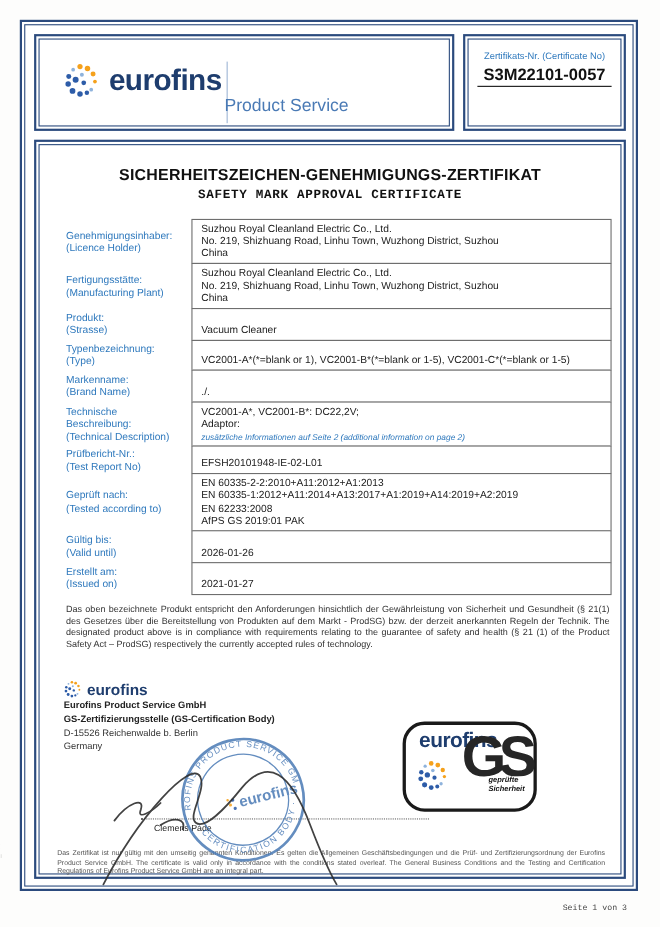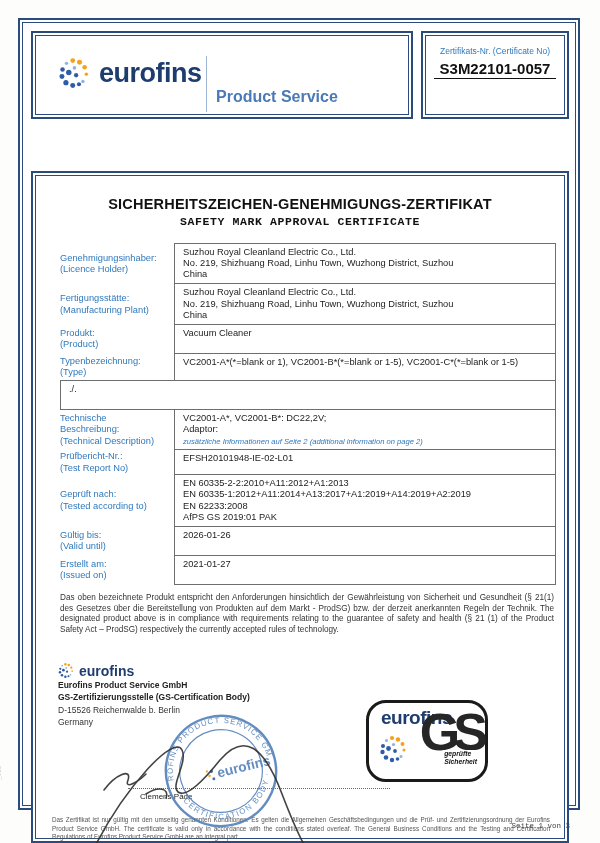--- a/index.html
+++ b/index.html
@@ -10,33 +10,33 @@
   :root{--frame:#2b4a7d;--lbl:#2f79bd;--navy:#1e3d6e;--ltblue:#4a7ab5;}
   
   .db{position:absolute;box-sizing:border-box;border:2px solid var(--frame);padding:2px;background:#fff;}
   .db-in{position:relative;box-sizing:border-box;border:1px solid var(--frame);width:100%;height:100%;background:#fff;}
   
   .logo-row{position:absolute;left:22px;top:20px;display:flex;align-items:center;gap:7px;}
   .dots{width:34px;height:34px;}
   .dots-sm{width:17px;height:17px;}
   .brand-txt{font-size:27px;font-weight:bold;color:var(--navy);letter-spacing:-0.5px;}
   .divider{position:absolute;left:170px;top:20px;width:1px;height:56px;background:#9db5d4;}
-  .division{position:absolute;left:180px;top:52px;font-size:16px;font-weight:bold;color:var(--ltblue);}
+  .division{position:absolute;left:168px;top:52px;font-size:16px;font-weight:normal;color:var(--ltblue);}
   .certno-wrap{text-align:center;padding-top:10px;}
   .certno-label{font-size:8.5px;color:var(--lbl);}
   .certno-val{display:inline-block;margin-top:4px;font-size:15px;font-weight:bold;color:#111;border-bottom:1.5px solid #111;padding:0 6px 1px 6px;}
   
   .title-de{margin-top:20px;text-align:center;font-size:14.5px;font-weight:bold;color:#111;letter-spacing:0.2px;}
   .title-en{margin-top:3px;text-align:center;font-size:11.5px;font-weight:bold;color:#111;letter-spacing:0.6px;font-family:Liberation Mono, monospace;}
   
   .tbl{margin:16px 8px 0 24px;}
   .row{display:flex;align-items:center;}
   .lbl{width:108px;flex:none;font-size:9.3px;line-height:1.25;color:var(--lbl);padding-right:6px;}
   .vcell{flex:1;box-sizing:border-box;border:1px solid #6e6e6e;margin-top:-1px;padding:3px 8px;
-         display:flex;flex-direction:column;justify-content:flex-start;background:#fff;}
+         display:flex;flex-direction:column;justify-content:flex-end;background:#fff;}
   .vtext{font-size:9.3px;line-height:1.2;color:#1c1c1c;white-space:pre-line;}
   .note{font-size:7.6px;font-style:italic;color:var(--lbl);margin-top:2px;}
   .h37{min-height:37px;} .h35{min-height:35px;} .h30{min-height:30px;} .h28{min-height:28px;} .h26{min-height:26px;} .h48{min-height:48px;}
   
   .statement{margin:8px 10px 0 24px;font-size:8.2px;line-height:1.3;color:#333;text-align:justify;}
   
   .issuer{position:absolute;left:22px;top:486px;}
   .issuer .logo2{display:flex;align-items:center;gap:4px;}
   .brand-sm{font-size:14px;font-weight:bold;color:var(--navy);}
   .iss-line{font-size:8.5px;line-height:1.45;color:#333;}
@@ -98,21 +98,21 @@
 
     <div class="db" style="left:398px;top:8px;width:148px;height:88px;">
       <div class="db-in">
         <div class="certno-wrap">
           <div class="certno-label">Zertifikats-Nr. (Certificate No)</div>
           <div class="certno-val">S3M22101-0057</div>
         </div>
       </div>
     </div>
 
-    <div class="db" style="left:8px;top:104px;width:538px;height:672px;margin-top:44px;">
+    <div class="db" style="left:8px;top:104px;width:538px;height:672px;">
       <div class="db-in">
 
         <div class="title-de">SICHERHEITSZEICHEN-GENEHMIGUNGS-ZERTIFIKAT</div>
         <div class="title-en">SAFETY MARK APPROVAL CERTIFICATE</div>
 
         <div class="tbl">
 
           <div class="row">
             <div class="lbl">
               <div>Genehmigungsinhaber:</div>
@@ -133,38 +133,42 @@
             <div class="vcell h37">
                 <div class="vtext">Suzhou Royal Cleanland Electric Co., Ltd.
 No. 219, Shizhuang Road, Linhu Town, Wuzhong District,  Suzhou
 China</div>
               </div>
           </div>
 
           <div class="row">
             <div class="lbl">
               <div>Produkt:</div>
-              <div>(Product)</div>
+              <div>(Strasse)</div>
             </div>
             <div class="vcell h30">
                 <div class="vtext">Vacuum Cleaner</div>
               </div>
           </div>
 
           <div class="row">
             <div class="lbl">
               <div>Typenbezeichnung:</div>
               <div>(Type)</div>
             </div>
             <div class="vcell h28">
                 <div class="vtext">VC2001-A*(*=blank or 1), VC2001-B*(*=blank or 1-5), VC2001-C*(*=blank or 1-5)</div>
               </div>
           </div>
 
           <div class="row">
+            <div class="lbl">
+              <div>Markenname:</div>
+              <div>(Brand Name)</div>
+            </div>
             <div class="vcell h30">
                 <div class="vtext">./.</div>
               </div>
           </div>
 
           <div class="row">
             <div class="lbl">
               <div>Technische Beschreibung:</div>
               <div>(Technical Description)</div>
             </div>

